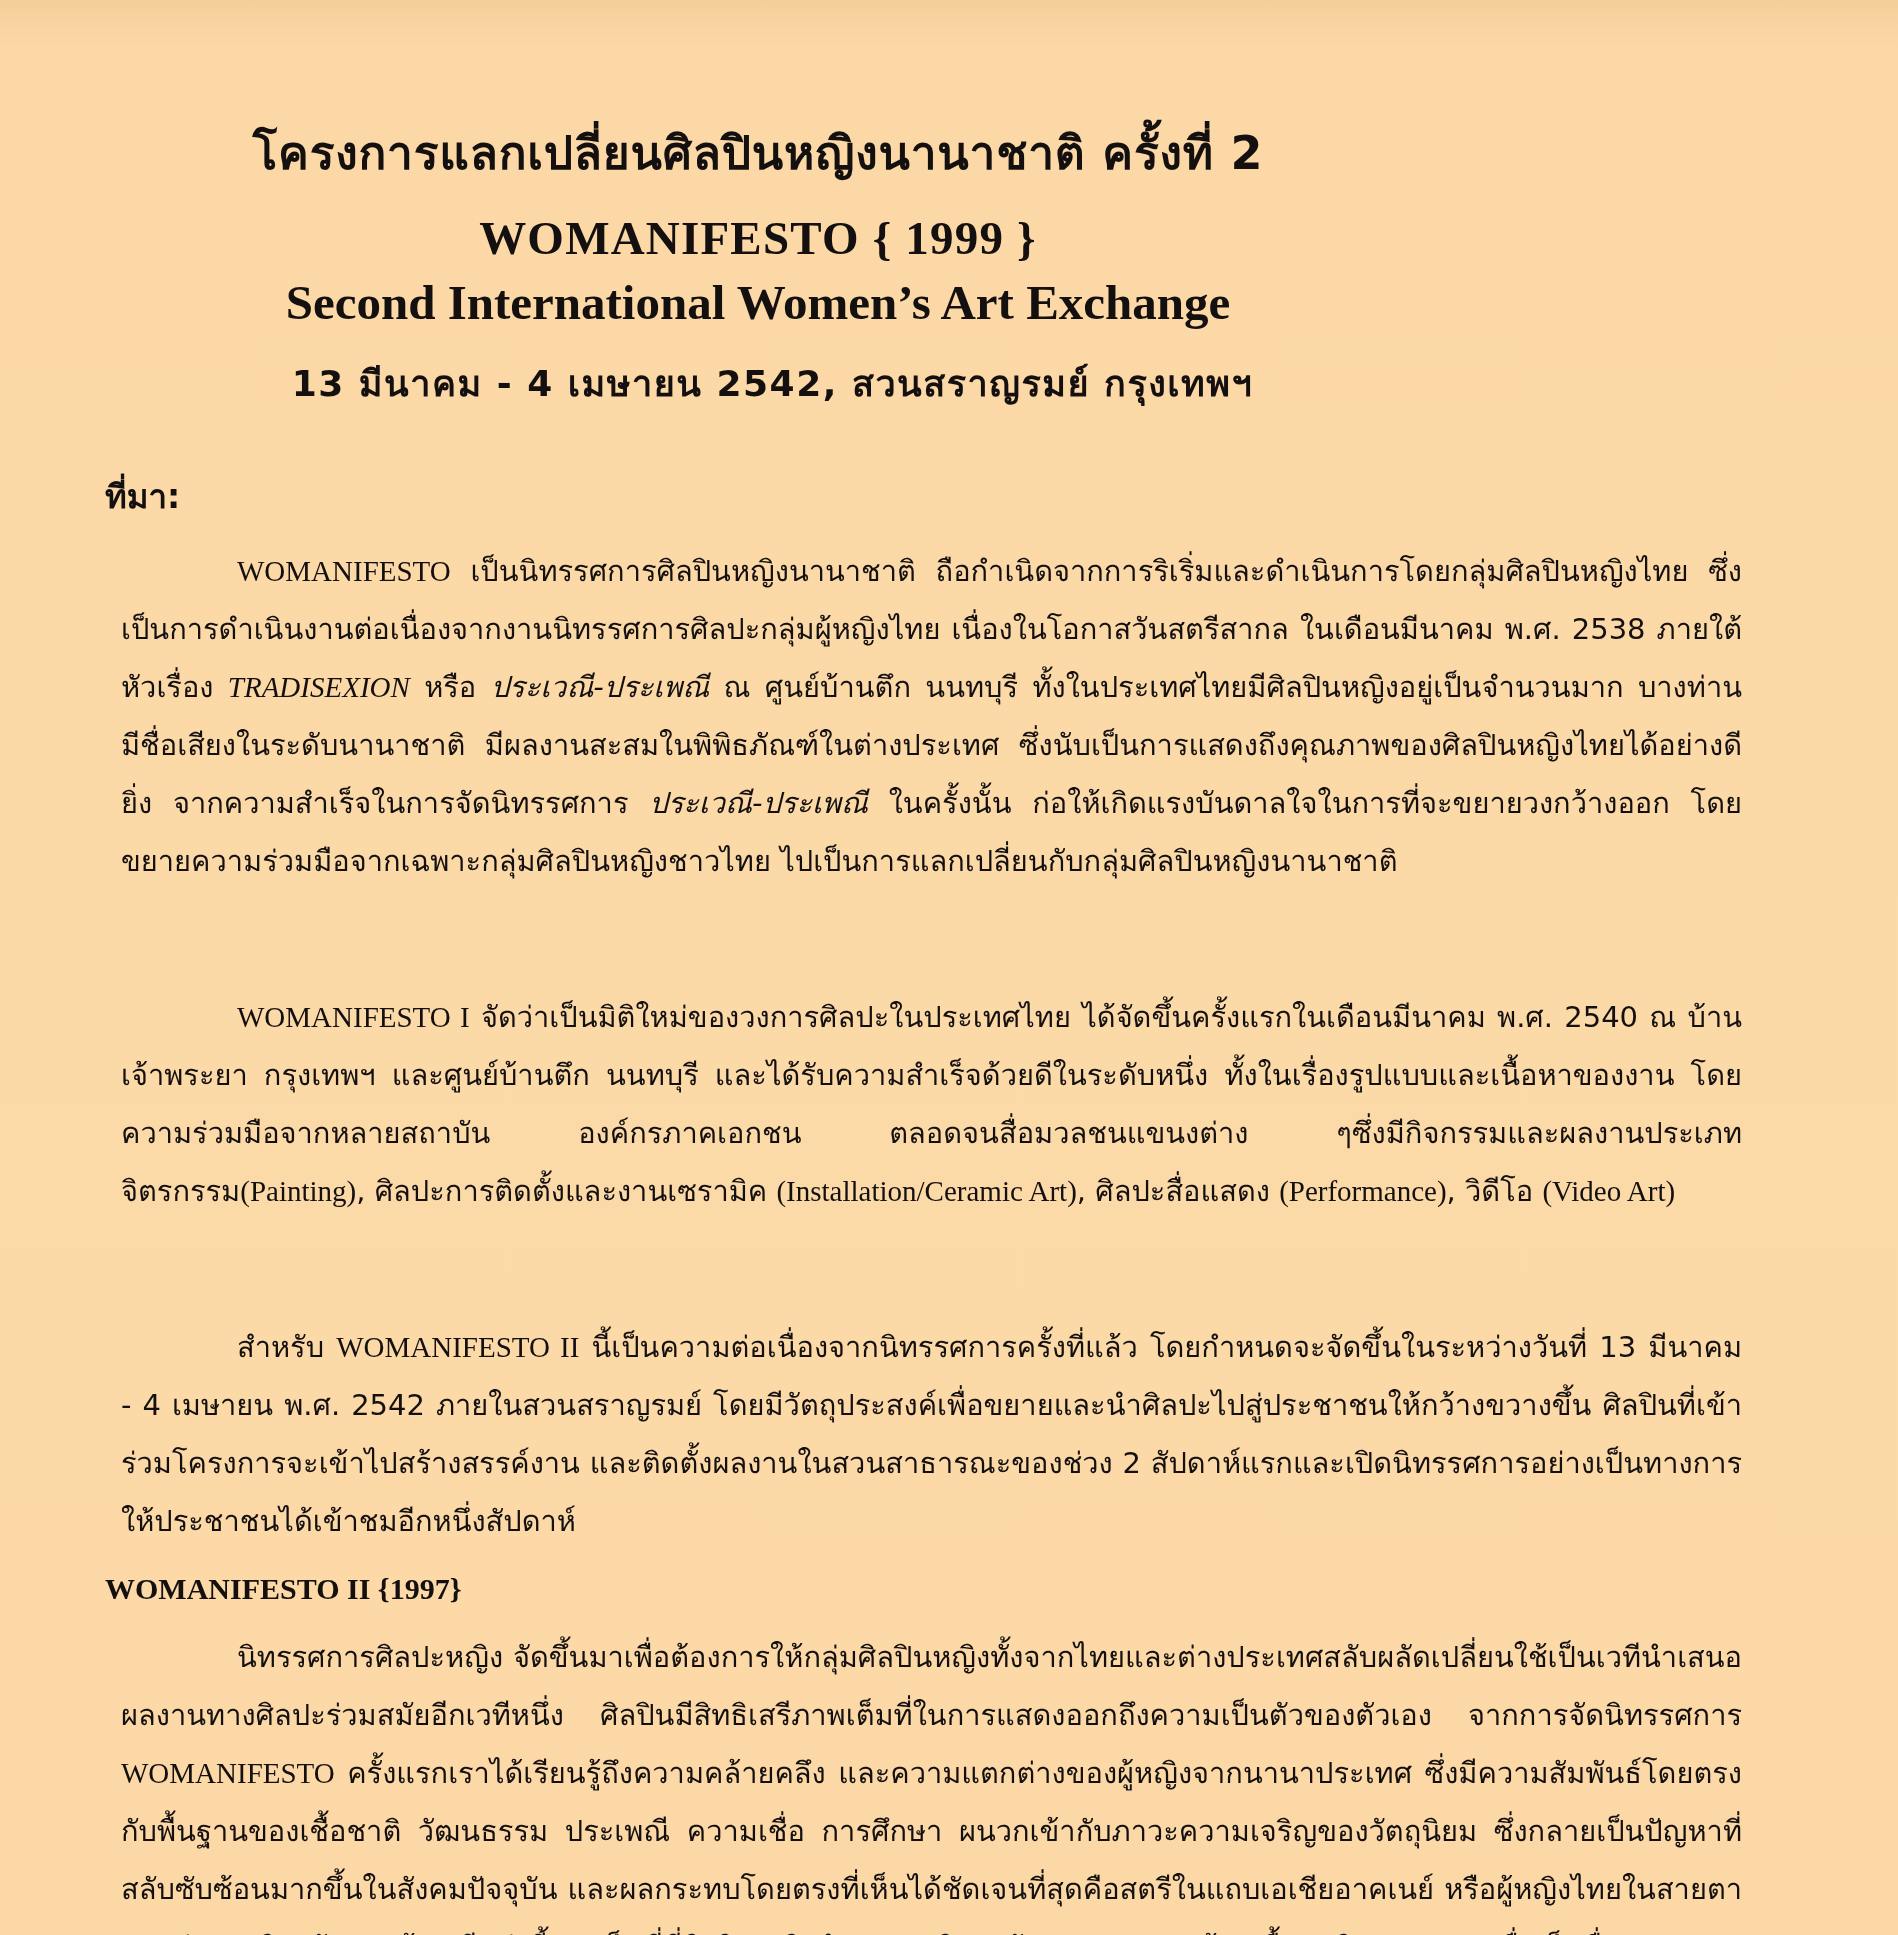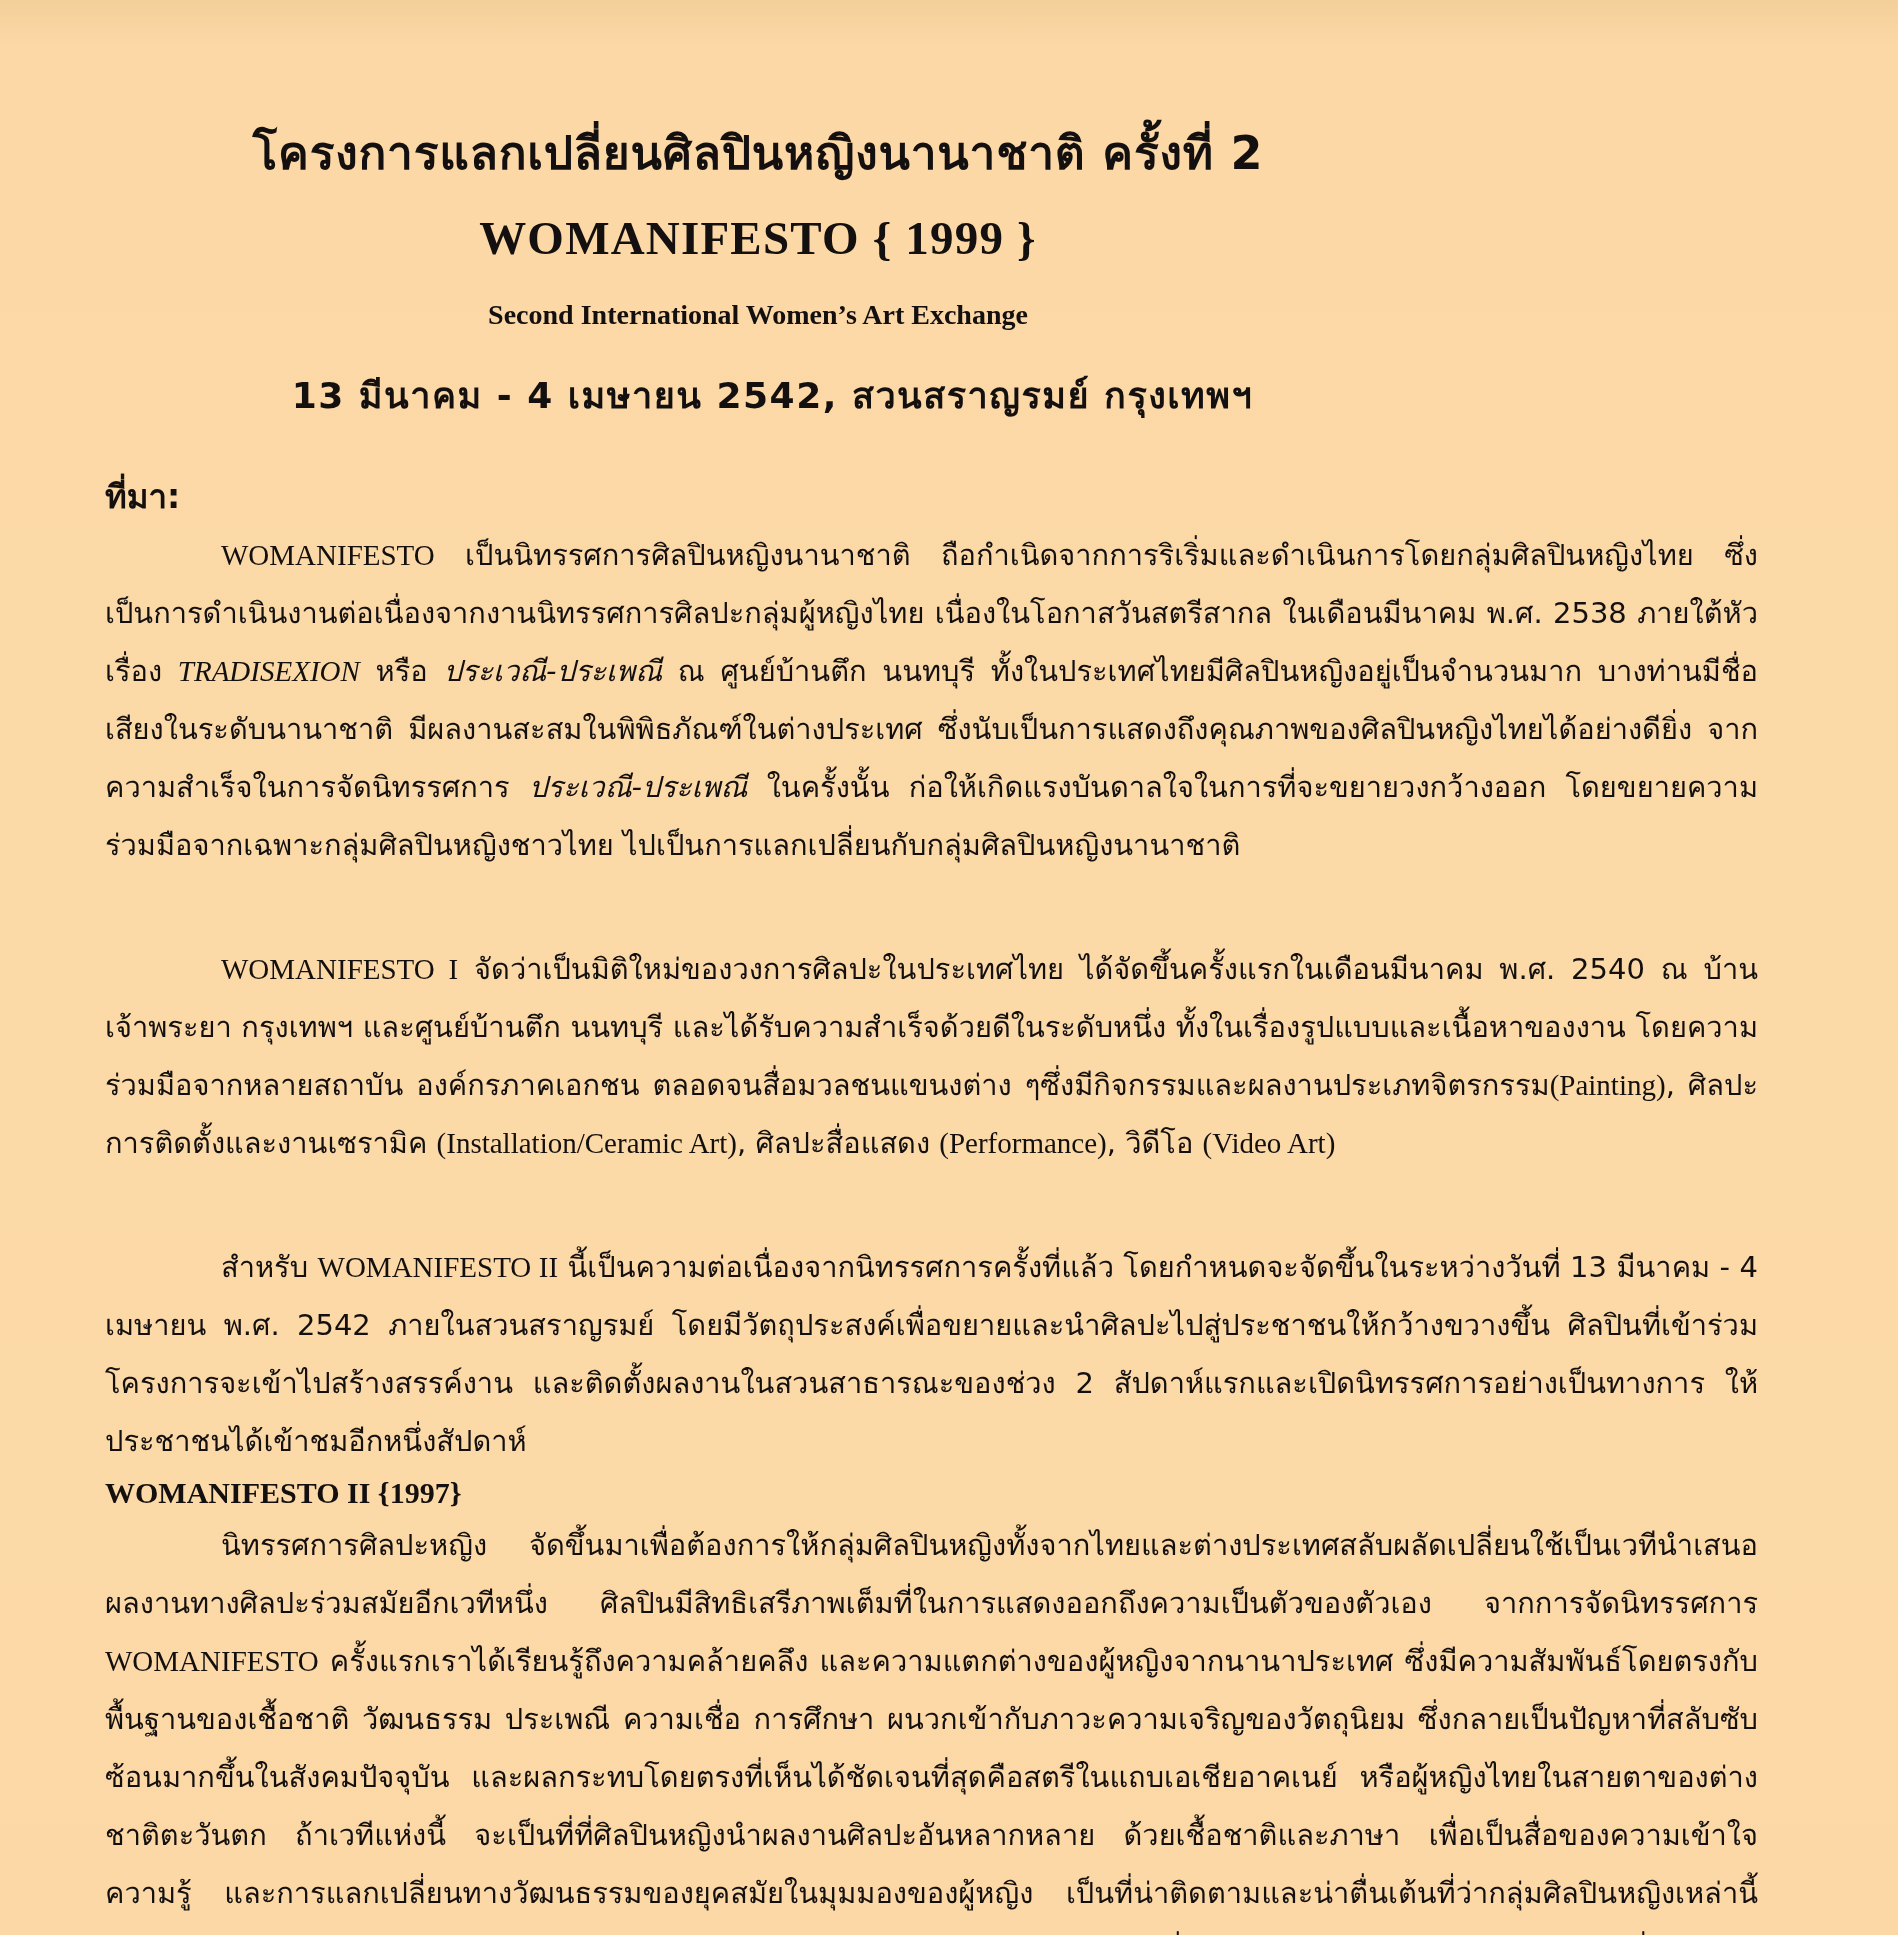--- a/index.html
+++ b/index.html
@@ -9,26 +9,26 @@
     background-image: linear-gradient(180deg, #f3cf9a 0px, #fbd8a6 46px, #fcdaa8 1161px, #fbd6a2 2672px);
     color: #141010;
     font-family: "DejaVu Serif", "Liberation Serif", serif;
     position: relative;
     overflow: hidden;
   }
   .page { position: absolute; left: 0; top: 0; width: 1898px; height: 2672px; }
   .header { position: absolute; left: 0; top: 116px; width: 1516px; text-align: center; }
   .h-thai { font-family: "DejaVu Sans", sans-serif; font-weight: bold; font-size: 46px; line-height: 58px; margin-top: 7.7px; letter-spacing: 0.8px; }
   .h-en1 { font-family: "Liberation Serif", serif; font-weight: bold; font-size: 47px; line-height: 58px; margin-top: 27px; letter-spacing: 1.2px; }
-  .h-en2 { font-family: "Liberation Serif", serif; font-weight: bold; font-size: 28px; line-height: 58px; margin-top: 19px; }
+  .h-en2 { font-family: "Liberation Serif", serif; font-weight: bold; font-size: 49px; line-height: 58px; margin-top: 7px; }
   .h-date { font-family: "DejaVu Sans", sans-serif; font-weight: bold; font-size: 36px; line-height: 58px; margin-top: 23px; letter-spacing: 1.5px; padding-left: 29px; }
 
   .body-text { position: absolute; left: 105px; width: 1653px; font-family: "DejaVu Sans", sans-serif; font-size: 29px; line-height: 58px; }
   .section-label { font-weight: bold; font-size: 33px; }
-  .para { text-align: justify; text-align-last: left; margin: 0; }
+  .para { text-align: justify; text-align-last: left; margin: 16px; }
   .indent { text-indent: 116px; }
   .latin { font-family: "Liberation Serif", serif; }
   .bold { font-weight: normal; }
   .ital { font-style: italic; }
   .subhead { font-family: "Liberation Serif", serif; font-weight: bold; font-size: 30px; line-height: 46px; margin: 0; }
   .gap-l { height: 66px; }
 </style>
 </head>
 <body>
 

